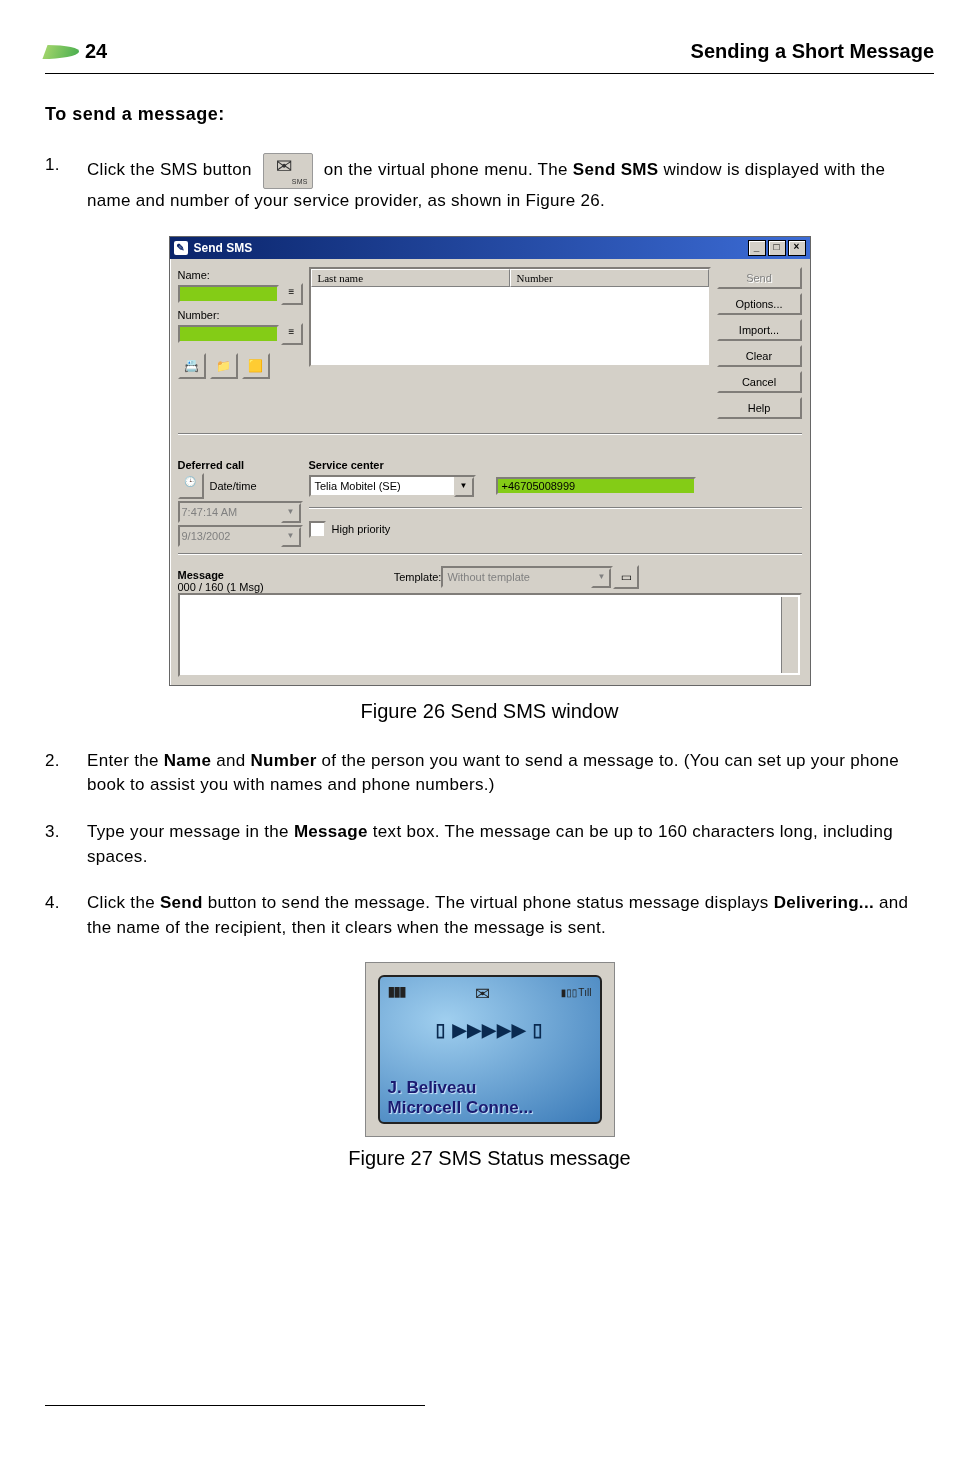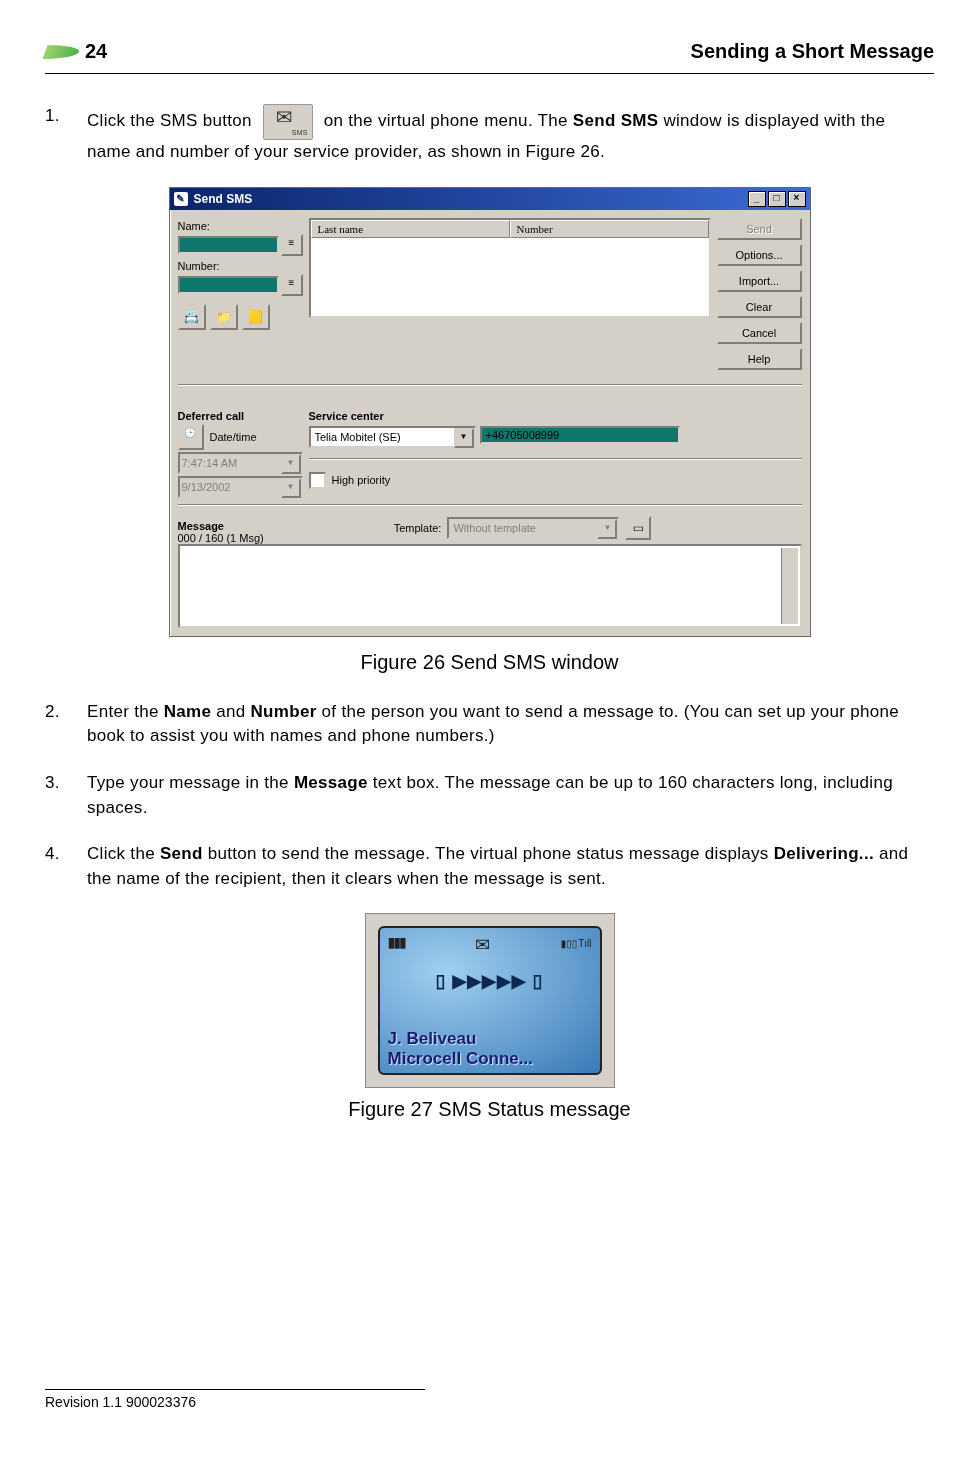--- a/index.html
+++ b/index.html
@@ -140,21 +140,21 @@
     padding: 8px;
     display: flex;
     gap: 6px;
   }
   .left-col { flex: 0 0 125px; display:flex; flex-direction:column; gap:2px;}
   .mid-col { flex:1; display:flex; flex-direction:column;}
   .right-col { flex:0 0 85px; display:flex; flex-direction:column; gap:4px;}
   .wlabel { font-size:11px; color:#000; margin-top:2px;}
   .group-label { font-weight:bold; font-size:11px; margin-top:4px;}
   .winput {
-    background:#0f766e;
+    background:#84cc16;
     border:2px inset #d4d0c8;
     height:18px;
     width:100%;
     box-sizing:border-box;
     font-size:11px;
     padding:0 2px;
   }
   .input-row { display:flex; align-items:center; gap:2px; }
   .sqbtn {
     width:18px;height:18px;
@@ -190,21 +190,21 @@
     font-size:11px;
   }
   .wbutton {
     background:#d4d0c8;
     border:2px outset #d4d0c8;
     padding:3px 0;
     font-size:11px;
     text-align:center;
   }
   .wbutton.disabled { color:#808080; text-shadow:1px 1px 0 #fff;}
-  .sc-body {display:flex; align-items:flex-start; gap:4px; padding:4px 0;}
+  .sc-body {display:flex; align-items:center; gap:20px; padding:4px 0;}
   .sel {
     background:#fff;
     border:2px inset #d4d0c8;
     height:18px;
     padding:0 4px;
     font-size:11px;
     display:flex;
     align-items:center;
     position:relative;
   }
@@ -254,21 +254,21 @@
   }
   .disabled-box { background:#d4d0c8; }
   .section-row {
     display:flex; gap:6px; align-items:flex-start;margin-top:20px;
   }
   .sc-main { flex:1;}
   .cb-row2 { display:flex; gap:70px; padding:6px 0; align-items:center;}
   .cb-input {
     background:#fff;border:2px inset #d4d0c8;height:18px;width:140px;
   }
-  .tmpl-row { display:flex; align-items:center; gap:6px; margin:4px 0 4px 130px;}
+  .tmpl-row { display:flex; align-items:center; margin:4px 0 4px 130px;}
   .tmpl-sel {
     background:#d4d0c8;border:2px inset #d4d0c8;height:18px;width:160px;
     font-size:11px;color:#808080;padding:0 4px;position:relative;
     display:flex;align-items:center;
   }
   .figure-caption {
     text-align:center;
     font-size:20px;
     margin: 8px 0 26px 0;
   }
@@ -327,20 +327,21 @@
 
   <div class="header">
     <div class="header-left">
       <div class="swoosh"></div>
       <span class="page-number">24</span>
     </div>
     <span class="header-title">Sending a Short Message</span>
   </div>
   <hr class="hr-top">
 
+  <div class="section-heading">To send a message:</div>
 
   <div class="step">
     <div class="step-num">1.</div>
     <div class="step-body">
       <span>Click the SMS button </span>
       <span class="sms-btn-icon"></span>
       <span> on the virtual phone menu. The </span><span class="bold">Send SMS</span><span> window is displayed with the name and number of your service provider, as shown in Figure 26.</span>
     </div>
   </div>
 
@@ -491,15 +492,14 @@
       <div class="ps-arrows"></div>
       <div class="ps-name">J. Beliveau</div>
       <div class="ps-conn">Microcell Conne...</div>
     </div>
   </div>
 
   <div class="figure-caption">Figure 27 SMS Status message</div>
 
   <div class="footer">
     <hr>
-    <div class="footer-text">Revision 1.1 900023376</div>
   </div>
 </div>
 
 </body></html>

